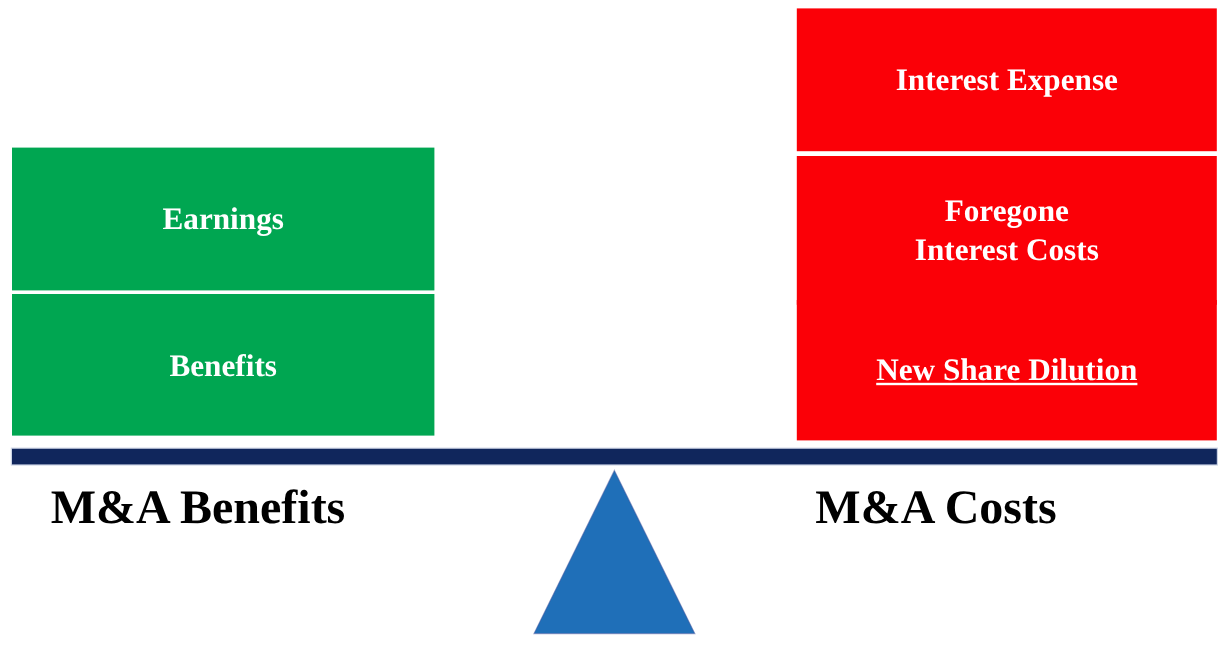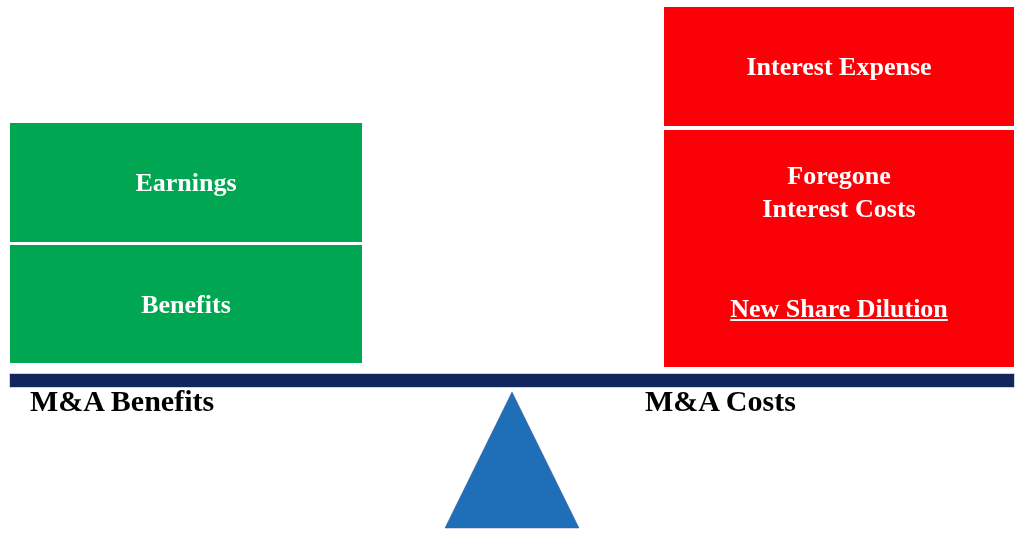--- a/index.html
+++ b/index.html
@@ -51,26 +51,26 @@
     position: absolute;
     left: 440px;
     top: 390px;
     width: 144px;
     height: 140px;
     color: var(--fulcrum_blue, #1F6FB8);
   }
 
   .side-label {
     position: absolute;
-    top: 382px;
+    top: 404px;
     width: 270px;
-    text-align: left;
+    text-align: center;
     color: var(--label_black, #000000);
     font-weight: 700;
-    font-size: 30px;
+    font-size: 40px;
     line-height: 38px;
     white-space: nowrap;
   }
   .label-left  { left: 30px; }
   .label-right { left: 645px; }
 </style>
 </head>
 <body>
 
 <div class="stage">

